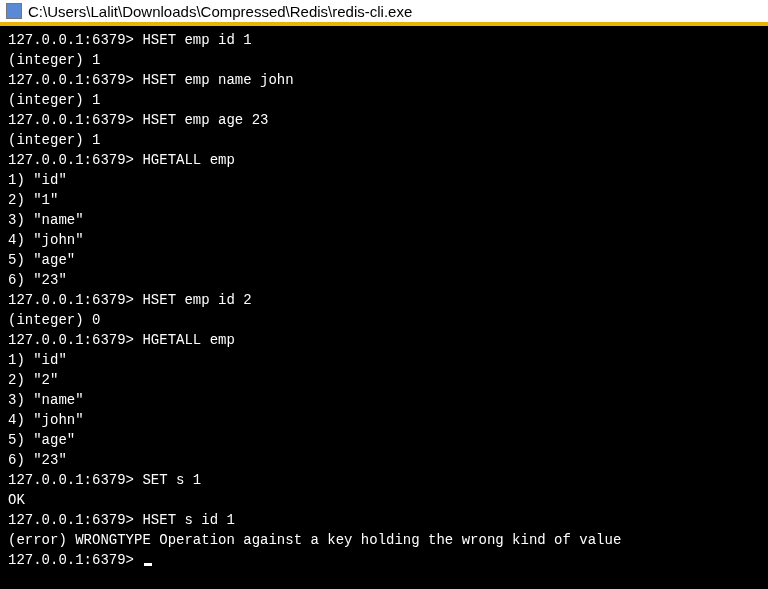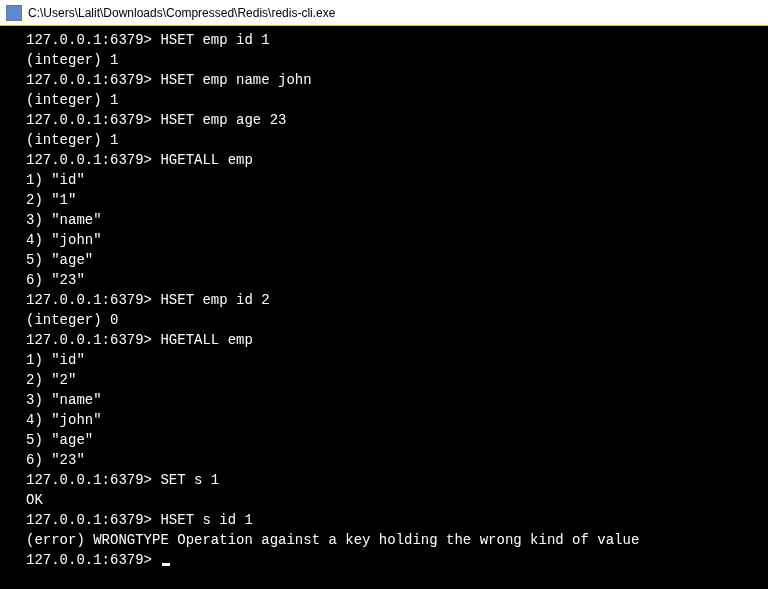--- a/index.html
+++ b/index.html
@@ -12,39 +12,39 @@
       height: 589px;
       overflow: hidden;
     }
     .titlebar {
       background: #fff;
       color: #000;
       height: 26px;
       display: flex;
       align-items: center;
       padding: 0 6px;
-      border-bottom: 1px solid #eab308;
+      border-bottom: 4px solid #eab308;
       font-family: 'Segoe UI', Tahoma, sans-serif;
-      font-size: 12px;
+      font-size: 15px;
     }
     .titlebar-icon {
       width: 16px;
       height: 16px;
       border: 1px solid #777;
       margin-right: 6px;
       background:
         linear-gradient(to bottom,
           #5a8ad6 0%, #5a8ad6 33%,
           #fff 33%, #fff 34%,
           #5a8ad6 34%, #5a8ad6 66%,
           #fff 66%, #fff 67%,
           #5a8ad6 67%, #5a8ad6 100%);
     }
     .terminal {
-      padding: 4px 26px;
+      padding: 4px 8px;
       line-height: 20px;
       white-space: pre;
     }
     .line { display: block; }
     .cursor {
       display: inline-block;
       width: 8px;
       height: 3px;
       background: #fff;
       vertical-align: baseline;

